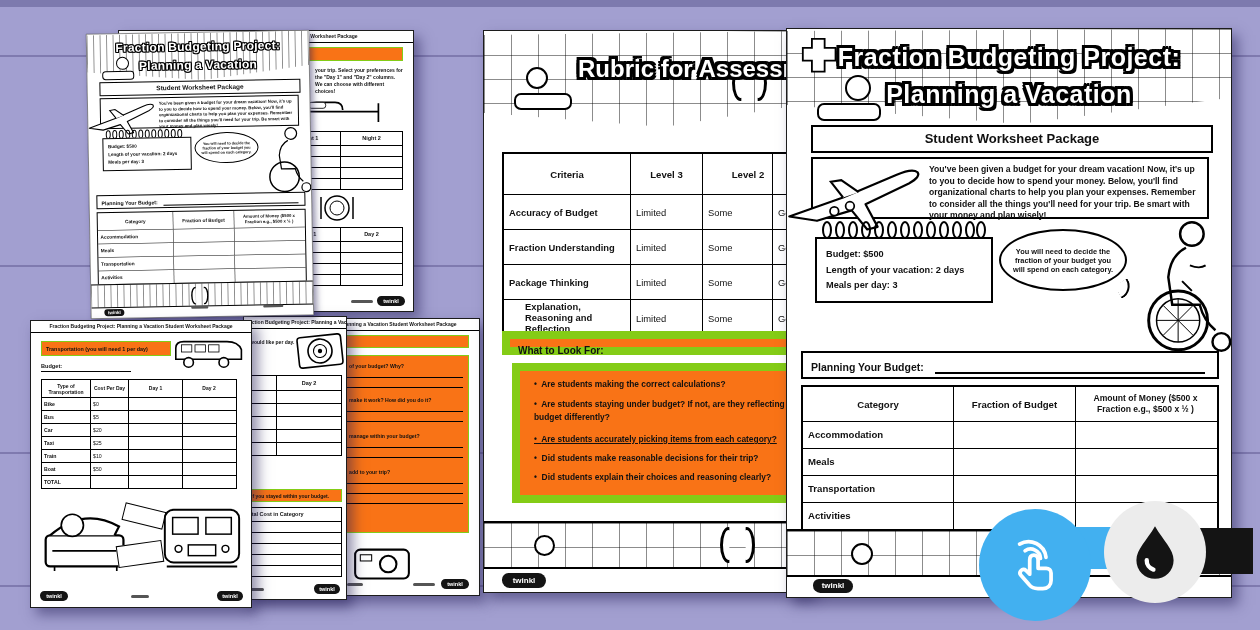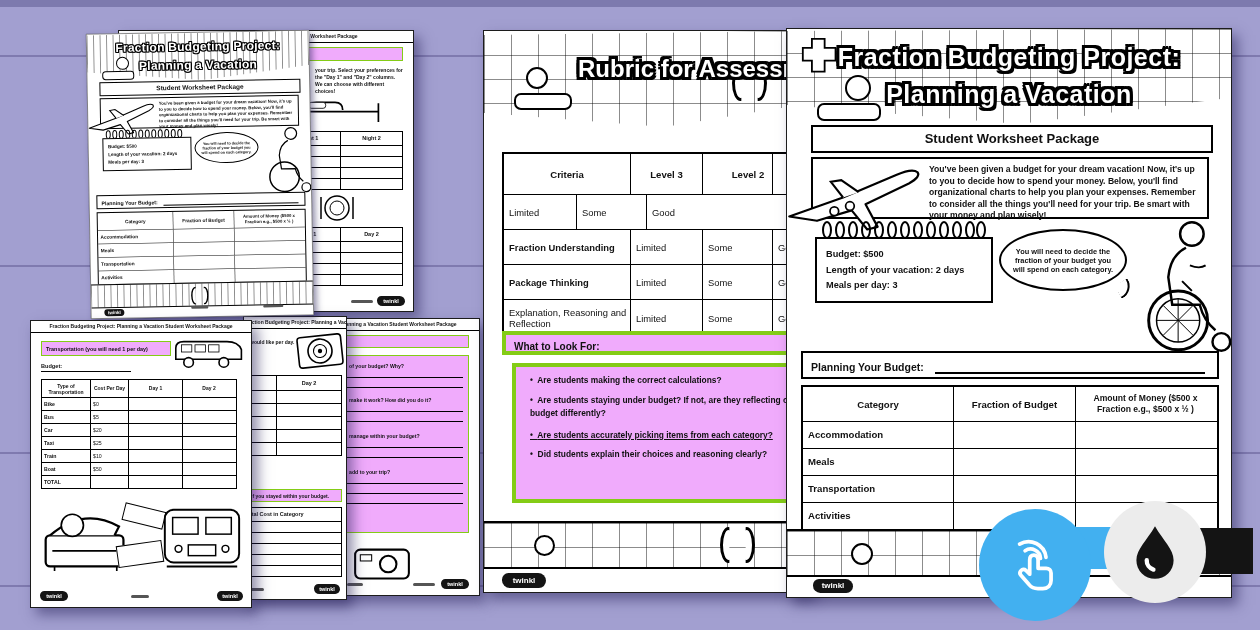--- a/index.html
+++ b/index.html
@@ -27,21 +27,21 @@
   .outline-sm{color:#fff;font-weight:bold;
     text-shadow:-2px -2px 0 #000,2px -2px 0 #000,-2px 2px 0 #000,2px 2px 0 #000,
                 -2px 0 0 #000,2px 0 0 #000,0 -2px 0 #000,0 2px 0 #000;}
 
   .t{position:absolute;border:2px solid #000;background:#fff;box-sizing:border-box;}
   .tr{display:flex;border-top:1.5px solid #000;box-sizing:border-box;}
   .tr:first-child{border-top:none;}
   .tc{border-left:1.5px solid #000;box-sizing:border-box;overflow:hidden;}
   .tc:first-child{border-left:none;}
 
-  .box{position:absolute;border:4px solid #84cc16;background:#f0abfc;box-sizing:border-box;}
+  .box{position:absolute;border:8px solid #84cc16;background:#f97316;box-sizing:border-box;}
   .hstrip{position:absolute;top:0;left:0;right:0;height:11px;border-bottom:1px solid #000;
           font-size:5px;font-weight:bold;text-align:center;line-height:11px;
           white-space:nowrap;overflow:hidden;background:#fff;}
   .twl{position:absolute;background:#141414;color:#fff;font-weight:bold;
        border-radius:9px 11px 10px 11px;text-align:center;}
   .smudge{position:absolute;background:#555;height:3px;border-radius:2px;}
   .wline{position:absolute;height:2px;background:#000;}
   .cshape{position:absolute;width:11px;height:30px;border:3px solid #000;background:#fff;border-radius:50%;
           clip-path:polygon(0 0,55% 0,55% 100%,0 100%);}
   .cshape.r{clip-path:polygon(45% 0,100% 0,100% 100%,45% 100%);}
@@ -331,49 +331,51 @@
   <div class="outline" style="position:absolute;left:94px;top:24px;width:400px;font-size:24px;white-space:nowrap;">Rubric for Assessment</div>
 
   <div class="t" style="left:18px;top:121px;width:356px;">
     <div class="tr" style="height:40px;">
       <div class="tc" style="width:126px;font-size:9.6px;font-weight:bold;display:flex;align-items:center;justify-content:center;">Criteria</div>
       <div class="tc" style="width:72px;font-size:9.6px;font-weight:bold;display:flex;align-items:center;justify-content:center;">Level 3</div>
       <div class="tc" style="width:70px;font-size:9.6px;font-weight:bold;display:flex;align-items:center;justify-content:center;padding-left:21px;">Level 2</div>
       <div class="tc" style="width:84px;font-size:9.6px;font-weight:bold;display:flex;align-items:center;justify-content:center;">Level 3</div>
     </div>
     <div class="tr" style="height:35px;">
+      <div class="tc" style="width:126px;font-size:9.4px;font-weight:bold;display:flex;align-items:center;padding-left:5px;">Accuracy of Budget</div>
       <div class="tc" style="width:72px;font-size:9.4px;display:flex;align-items:center;padding-left:5px;">Limited</div>
       <div class="tc" style="width:70px;font-size:9.4px;display:flex;align-items:center;padding-left:5px;">Some</div>
       <div class="tc" style="width:84px;font-size:9.4px;display:flex;align-items:center;padding-left:5px;">Good</div>
     </div>
     <div class="tr" style="height:35px;">
       <div class="tc" style="width:126px;font-size:9.4px;font-weight:bold;display:flex;align-items:center;padding-left:5px;">Fraction Understanding</div>
       <div class="tc" style="width:72px;font-size:9.4px;display:flex;align-items:center;padding-left:5px;">Limited</div>
       <div class="tc" style="width:70px;font-size:9.4px;display:flex;align-items:center;padding-left:5px;">Some</div>
       <div class="tc" style="width:84px;font-size:9.4px;display:flex;align-items:center;padding-left:5px;">Good</div>
     </div>
     <div class="tr" style="height:35px;">
       <div class="tc" style="width:126px;font-size:9.4px;font-weight:bold;display:flex;align-items:center;padding-left:5px;">Package Thinking</div>
       <div class="tc" style="width:72px;font-size:9.4px;display:flex;align-items:center;padding-left:5px;">Limited</div>
       <div class="tc" style="width:70px;font-size:9.4px;display:flex;align-items:center;padding-left:5px;">Some</div>
       <div class="tc" style="width:84px;font-size:9.4px;display:flex;align-items:center;padding-left:5px;">Good</div>
     </div>
     <div class="tr" style="height:38px;">
-      <div class="tc" style="width:126px;font-size:9.4px;font-weight:normal;display:flex;align-items:center;padding-left:5px;line-height:1.15;">Explanation, Reasoning and Reflection</div>
+      <div class="tc" style="width:126px;font-size:9.4px;font-weight:bold;display:flex;align-items:center;padding-left:21px;line-height:1.15;">Explanation, Reasoning and Reflection</div>
       <div class="tc" style="width:72px;font-size:9.4px;display:flex;align-items:center;padding-left:5px;">Limited</div>
       <div class="tc" style="width:70px;font-size:9.4px;display:flex;align-items:center;padding-left:5px;">Some</div>
       <div class="tc" style="width:84px;font-size:9.4px;display:flex;align-items:center;padding-left:5px;">Good</div>
     </div>
   </div>
 
   <div class="box" style="left:18px;top:300px;width:356px;height:24px;font-size:10px;font-weight:bold;line-height:24px;padding-left:8px;">What to Look For:</div>
   <div class="box" style="left:28px;top:332px;width:346px;height:140px;padding:8px 6px 0 14px;">
     <div style="font-size:8.4px;font-weight:bold;margin-bottom:9px;">•&nbsp; <span>Are students making the correct calculations?</span></div>
     <div style="font-size:8.4px;font-weight:bold;margin-bottom:9px;line-height:1.6;">•&nbsp; <span>Are students staying under budget? If not, are they reflecting on how to budget differently?</span></div>
     <div style="font-size:8.4px;font-weight:bold;margin-bottom:9px;text-decoration:underline;">•&nbsp; <span>Are students accurately picking items from each category?</span></div>
+    <div style="font-size:8.4px;font-weight:bold;margin-bottom:9px;">•&nbsp; <span>Did students make reasonable decisions for their trip?</span></div>
     <div style="font-size:8.4px;font-weight:bold;">•&nbsp; <span>Did students explain their choices and reasoning clearly?</span></div>
   </div>
 
   <div class="grid" style="position:absolute;left:0;top:490px;width:328px;height:44px;border-top:2px solid #000;border-bottom:2px solid #000;"></div>
   <div class="circ" style="left:50px;top:504px;width:17px;height:17px;"></div>
   <div class="cshape" style="left:236px;top:496px;"></div>
   <div class="cshape r" style="left:254px;top:496px;"></div>
   <div class="twl" style="left:18px;top:542px;width:44px;height:15px;font-size:8px;line-height:15px;">twinkl</div>
 </div>
 

